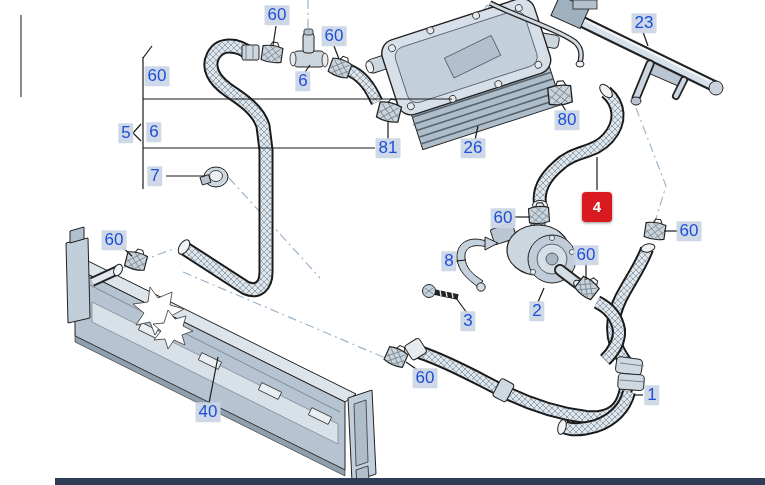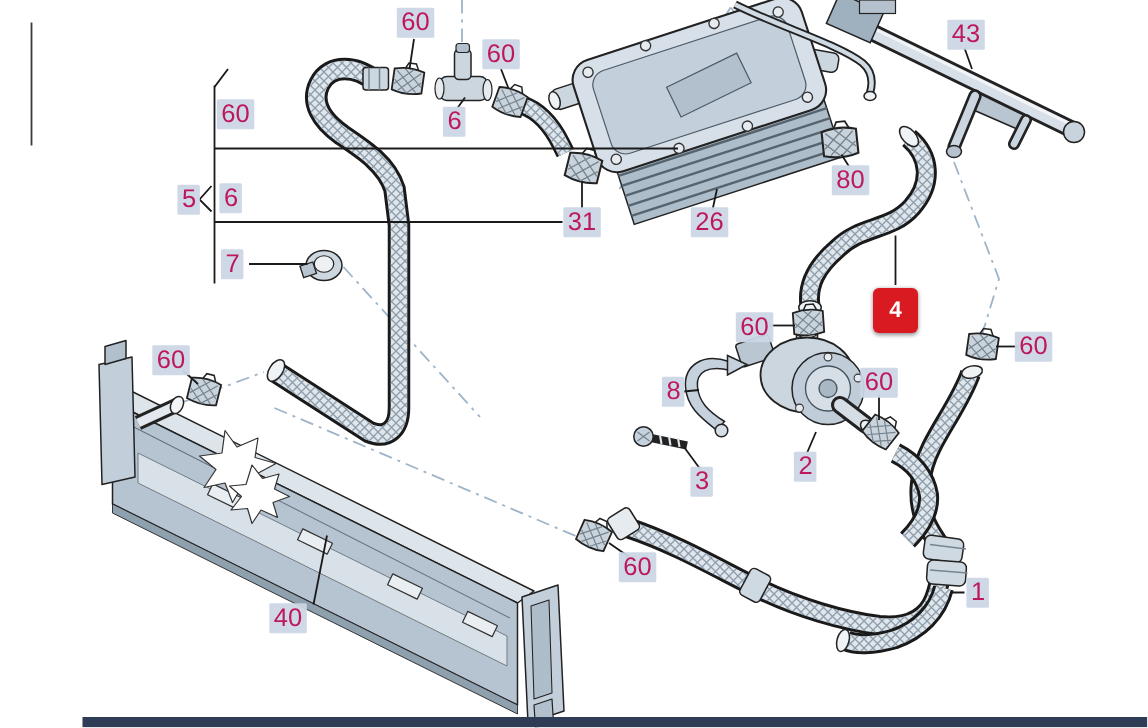--- a/index.html
+++ b/index.html
@@ -1,20 +1,20 @@
 <!DOCTYPE html>
 <html><head>
 <meta charset="utf-8">
 <style>
   html,body{margin:0;padding:0;background:#fff;}
   #stage{position:relative;width:765px;height:485px;background:#ffffff;overflow:hidden;
          font-family:"Liberation Sans",sans-serif;}
   #art{position:absolute;left:0;top:0;}
   .callout{position:absolute;transform:translate(-50%,-50%);
-           background:rgba(203,214,229,.95);color:#be185d;
+           background:rgba(203,214,229,.95);color:#1d4ed8;
            font:17px/1.15 "Liberation Sans",sans-serif;
            padding:0 3px;border-radius:1px;white-space:nowrap;cursor:pointer;}
   .hl{background:#da1a21;color:#fff;font-weight:bold;font-size:15px;
       width:30px;height:30px;display:flex;align-items:center;justify-content:center;
       border-radius:4px;box-shadow:0 1px 3px rgba(0,0,0,.45);padding:0;}
 </style>
 </head>
 <body>
 
 <div id="stage">
@@ -239,28 +239,28 @@
   <rect x="55" y="478" width="710" height="7" fill="#2e3d55"></rect>
 </svg>
 
   <div class="callout" style="left:157px;top:76px">60</div>
   <div class="callout" style="left:126px;top:133px">5</div>
   <div class="callout" style="left:154px;top:132px">6</div>
   <div class="callout" style="left:155px;top:176px">7</div>
   <div class="callout" style="left:277px;top:15px">60</div>
   <div class="callout" style="left:334px;top:36px">60</div>
   <div class="callout" style="left:303px;top:81px">6</div>
-  <div class="callout" style="left:388px;top:148px">31</div>
+  <div class="callout" style="left:388px;top:148px">81</div>
   <div class="callout" style="left:473px;top:148px">26</div>
   <div class="callout" style="left:567px;top:120px">80</div>
-  <div class="callout" style="left:644px;top:23px">43</div>
+  <div class="callout" style="left:644px;top:23px">23</div>
   <div class="callout hl" style="left:597px;top:207px">4</div>
   <div class="callout" style="left:503px;top:218px">60</div>
   <div class="callout" style="left:449px;top:261px">8</div>
   <div class="callout" style="left:468px;top:321px">3</div>
   <div class="callout" style="left:537px;top:311px">2</div>
   <div class="callout" style="left:586px;top:255px">60</div>
   <div class="callout" style="left:689px;top:231px">60</div>
   <div class="callout" style="left:114px;top:240px">60</div>
-  <div class="callout" style="left:192px;top:412px">40</div>
+  <div class="callout" style="left:208px;top:412px">40</div>
   <div class="callout" style="left:425px;top:378px">60</div>
   <div class="callout" style="left:652px;top:395px">1</div>
 </div>
 
 </body></html>

